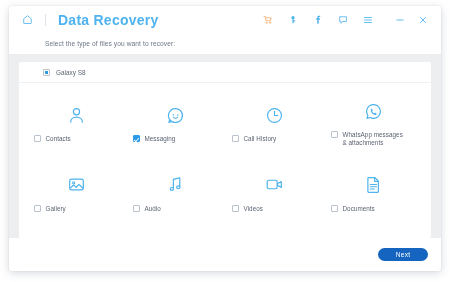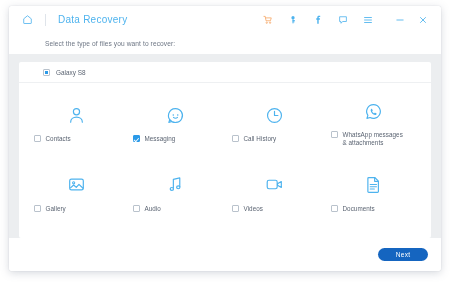--- a/index.html
+++ b/index.html
@@ -40,24 +40,25 @@
     width: 17px; height: 17px;
     display: flex; align-items: center; justify-content: center;
     cursor: pointer;
   }
   .tb-divider {
     width: 1px; height: 12px;
     background: #dfe4ea;
     margin: 0 12px 0 9px;
   }
   #app-title {
-    font-size: 10px;
+    font-size: 14px;
     color: #4eb3ee;
     letter-spacing: 0.25px;
     white-space: nowrap;
+    font-weight: bold;
   }
   #tb-spacer { flex: 1; }
   .tb-icons { display: flex; align-items: center; gap: 0px; }
   .tb-icon {
     width: 20px; height: 20px;
     display: flex; align-items: center; justify-content: center;
     cursor: pointer;
   }
   .tb-icon.wide { width: 23px; }
   .tb-gap { width: 5px; }

